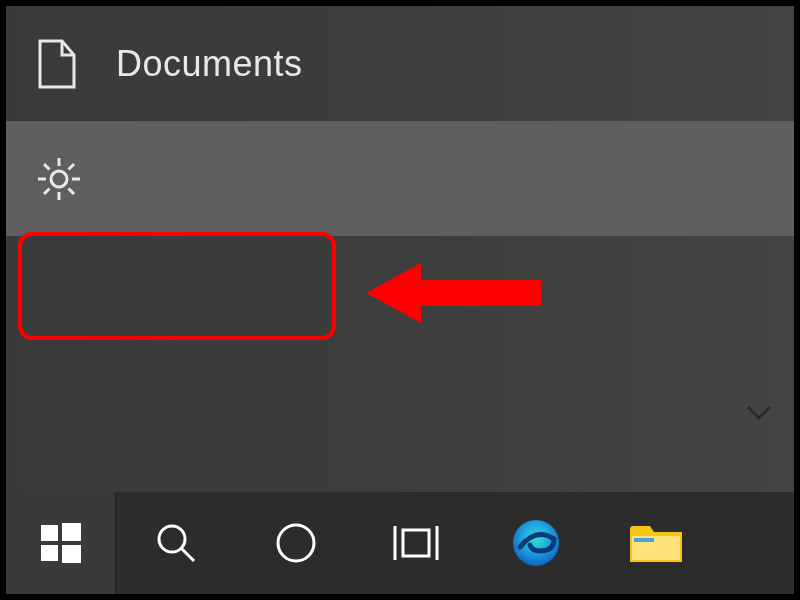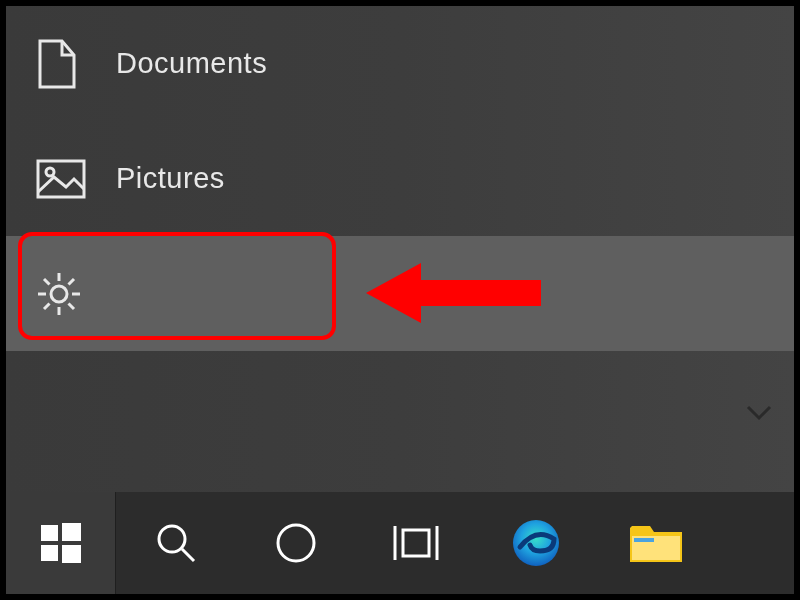--- a/index.html
+++ b/index.html
@@ -3,21 +3,21 @@
 <meta charset="utf-8">
 <style>
   * { box-sizing: border-box; margin: 0; padding: 0; }
   html, body { width: 800px; height: 600px; overflow: hidden; font-family: "Segoe UI", Arial, sans-serif; }
   .frame { position: relative; width: 800px; height: 600px; background: #000; }
   .inner { position: absolute; left: 6px; top: 6px; right: 6px; bottom: 6px; background: #3a3a3a; overflow: hidden; }
   .start-panel { position: absolute; left: 0; top: 0; width: 100%; height: 486px; background: linear-gradient(90deg, #3a3a3a 0%, #3d3d3d 50%, #444 100%); }
   .menu-list { position: absolute; left: 0; top: 0; width: 100%; }
   .menu-item { display: flex; align-items: center; height: 115px; padding-left: 30px; cursor: pointer; }
   .menu-item .icon-slot { width: 80px; display: flex; align-items: center; justify-content: flex-start; }
-  .menu-item .label { color: #e8e8e8; font-size: 29px; font-weight: 400; letter-spacing: 0.5px; }
+  .menu-item .label { color: #e8e8e8; font-size: 36px; font-weight: 400; letter-spacing: 0.5px; }
   .menu-item.hover { background: #5f5f5f; }
   .highlight-box { position: absolute; border: 4px solid #ff0000; border-radius: 14px; pointer-events: none; }
   .arrow { position: absolute; pointer-events: none; }
   .chevron-down { position: absolute; right: 18px; top: 390px; width: 34px; height: 34px; display:flex; align-items:center; justify-content:center; cursor:pointer;}
   .taskbar { position: absolute; left: 0; bottom: 0; width: 100%; height: 102px; background: #2c2c2c; display: flex; align-items: center; }
   .task-item { width: 120px; height: 100%; display: flex; align-items: center; justify-content: center; cursor:pointer; }
   .task-item.start { width: 110px; background: #3a3a3a; border-right: 1px solid #1f1f1f; }
   svg { display:block; }
 </style>
 </head>
@@ -32,30 +32,20 @@
         <div class="menu-item">
           <span class="icon-slot">
             <svg width="42" height="50" viewBox="0 0 42 50">
               <path d="M4 2 H26 L38 16 V48 H4 Z" fill="none" stroke="#e8e8e8" stroke-width="3"></path>
               <path d="M26 2 V16 H38" fill="none" stroke="#e8e8e8" stroke-width="3"></path>
             </svg>
           </span>
           <span class="label">Documents</span>
         </div>
 
-        <div class="menu-item">
-          <span class="icon-slot">
-            <svg width="50" height="40" viewBox="0 0 50 40">
-              <rect x="2" y="2" width="46" height="36" fill="none" stroke="#e8e8e8" stroke-width="3"></rect>
-              <circle cx="14" cy="13" r="4" fill="none" stroke="#e8e8e8" stroke-width="3"></circle>
-              <path d="M2 33 L18 18 L30 28 L38 20 L48 30" fill="none" stroke="#e8e8e8" stroke-width="3"></path>
-            </svg>
-          </span>
-          <span class="label">Pictures</span>
-        </div>
 
         <div class="menu-item hover">
           <span class="icon-slot">
             <svg width="46" height="46" viewBox="0 0 46 46">
               <circle cx="23" cy="23" r="8" fill="none" stroke="#e8e8e8" stroke-width="3"></circle>
               <g stroke="#e8e8e8" stroke-width="3">
                 <line x1="23" y1="2" x2="23" y2="10"></line>
                 <line x1="23" y1="36" x2="23" y2="44"></line>
                 <line x1="2" y1="23" x2="10" y2="23"></line>
                 <line x1="36" y1="23" x2="44" y2="23"></line>

